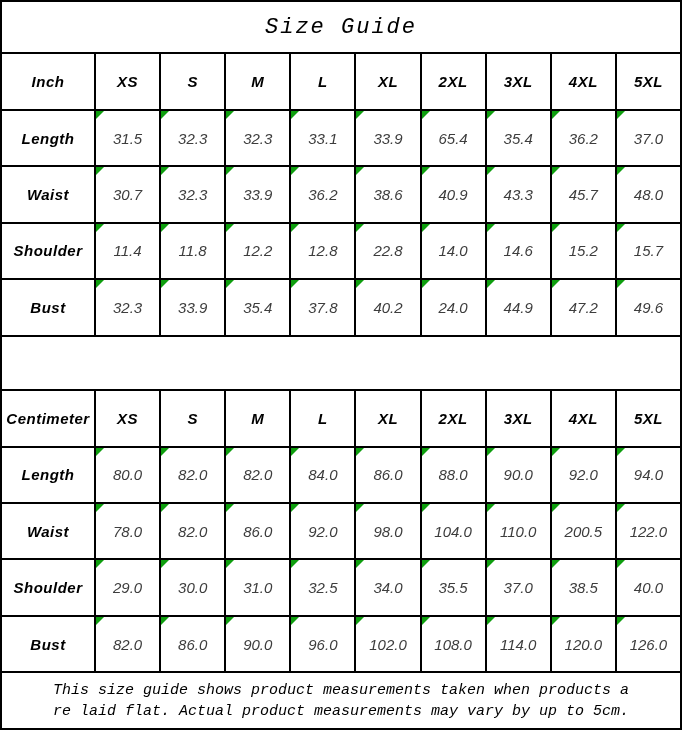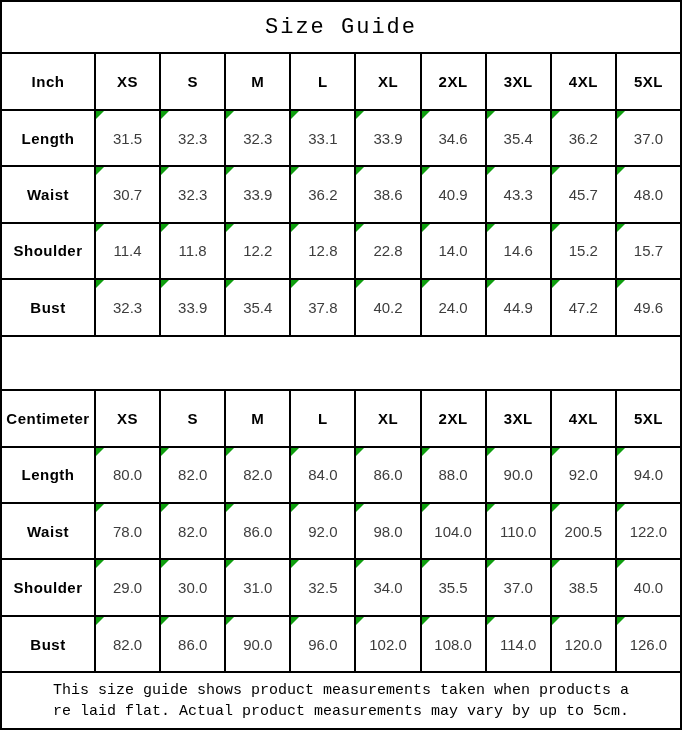--- a/index.html
+++ b/index.html
@@ -2,21 +2,21 @@
 <html style="--tri: #0e9e0e; --line: #000000;"><head>
 <meta charset="utf-8">
 <style>
   html, body { margin:0; padding:0; background:#ffffff; }
   .sheet {
     width:682px; height:730px; background:#fff; overflow:hidden;
     font-family:"Liberation Sans", sans-serif;
   }
   table.grid {
     border-collapse:collapse; table-layout:fixed;
-    width:682px; height:730px;
+    width:682px; height:730px;font-style:italic;
   }
   table.grid td, table.grid th {
     border:2px solid var(--line, #000); padding:0;
     text-align:center; vertical-align:middle;
     overflow:hidden; white-space:nowrap;
   }
   tr.title-row  { height:50px; }
   tr.header-row { height:54px;border-radius:25px; }
   tr.data-row   { height:54px; }
   tr.gap-row    { height:52px; }
@@ -80,21 +80,21 @@
           <th class="hd">4XL</th>
           <th class="hd">5XL</th>
         </tr>
         <tr class="data-row">
           <td class="lbl">Length</td>
           <td class="num">31.5</td>
           <td class="num">32.3</td>
           <td class="num">32.3</td>
           <td class="num">33.1</td>
           <td class="num">33.9</td>
-          <td class="num">34.6</td>
+          <td class="num">65.4</td>
           <td class="num">35.4</td>
           <td class="num">36.2</td>
           <td class="num">37.0</td>
         </tr>
         <tr class="data-row">
           <td class="lbl">Waist</td>
           <td class="num">30.7</td>
           <td class="num">32.3</td>
           <td class="num">33.9</td>
           <td class="num">36.2</td>

